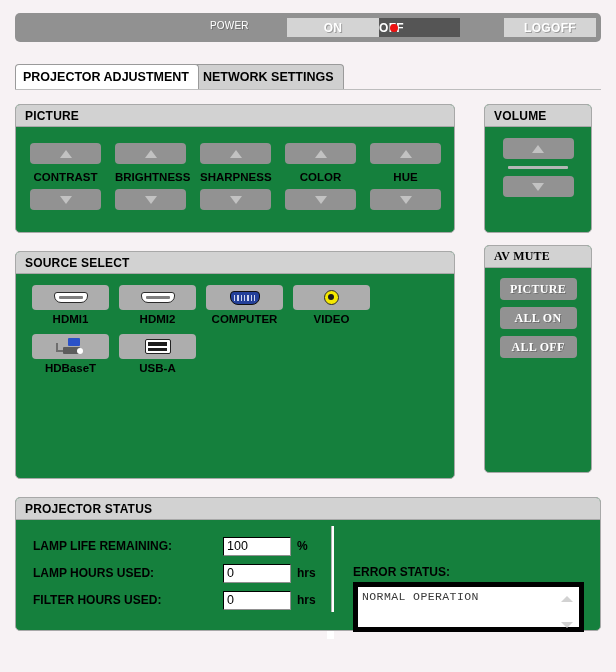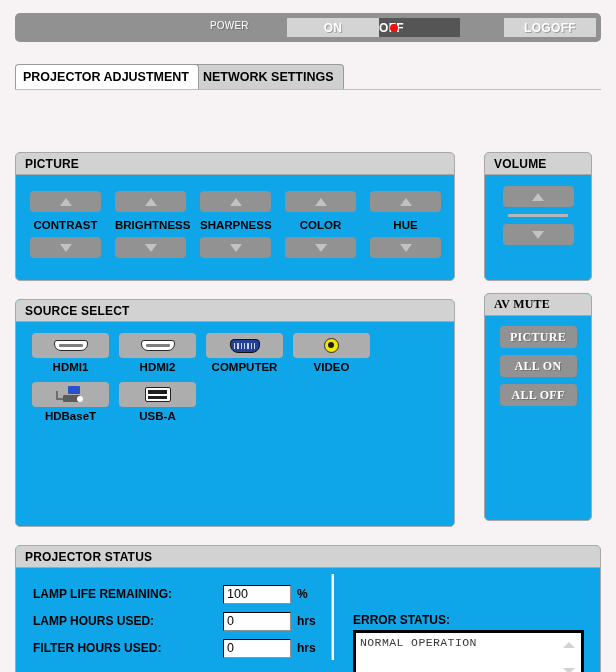--- a/index.html
+++ b/index.html
@@ -128,24 +128,23 @@
     top: 89px;
     width: 586px;
     height: 1px;
     background: #bdbdbd;
   }
 
   
   .panel {
     position: absolute;
     box-sizing: border-box;
-    background: #0ea5e9;
+    background: #15803d;
     border: 1px solid #a8a8a8;
     border-radius: 5px;
-    margin-top: 48px;
   }
   .panel-head {
     height: 21px;
     background: #d2d2d2;
     border-bottom: 1px solid #a8a8a8;
     border-radius: 4px 4px 0 0;
     display: flex;
     align-items: center;
     padding-left: 9px;
     font-size: 12px;
@@ -431,21 +430,21 @@
     color: #000;
   }
   .err-box {
     position: absolute;
     left: 337px;
     top: 62px;
     width: 231px;
     height: 50px;
     box-sizing: border-box;
     background: #ffffff;
-    border: 3px solid #000000;
+    border: 5px solid #000000;
   }
   .err-text {
     position: absolute;
     left: 4px;
     top: 3px;
     font-family: "Liberation Mono", monospace;
     font-size: 11.5px;
     color: #3a3a3a;
     letter-spacing: .4px;
   }

